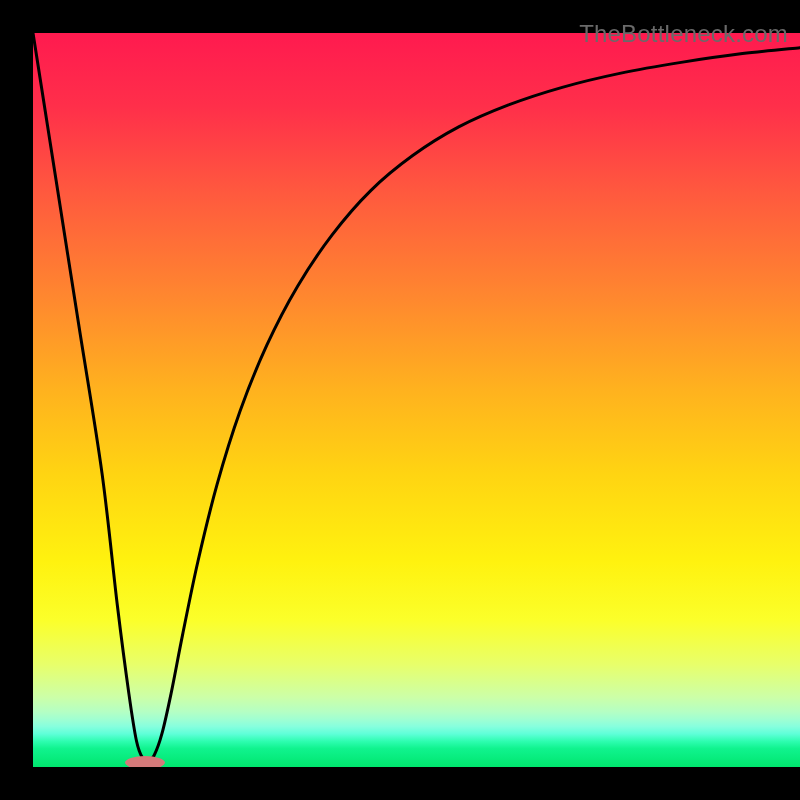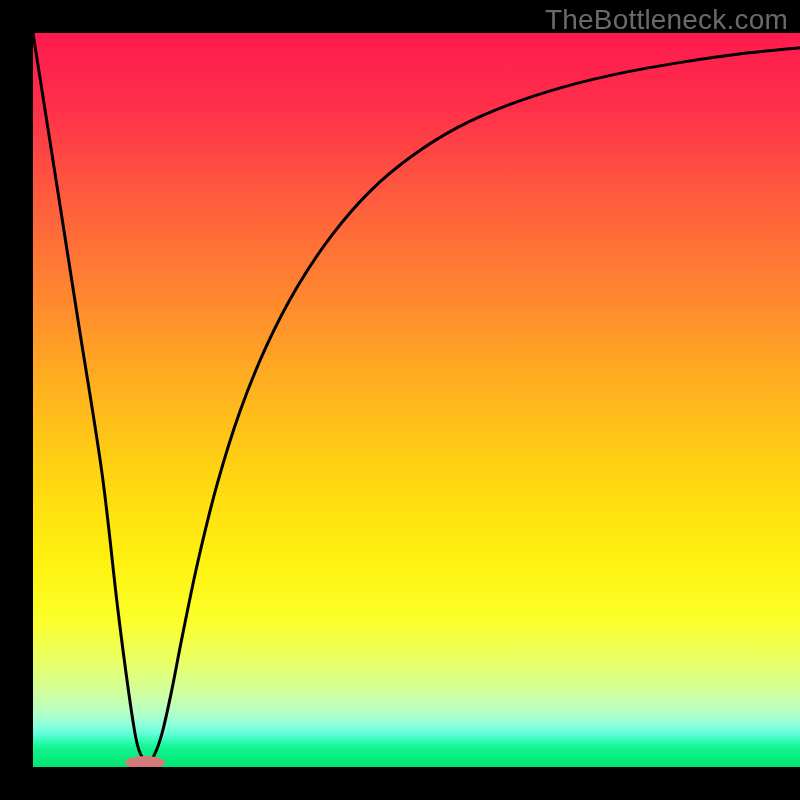--- a/index.html
+++ b/index.html
@@ -12,23 +12,23 @@
     font-family: Arial, Helvetica, sans-serif;
   }
   .frame {
     position: relative;
     width: 800px;
     height: 800px;
     background: #000;
   }
   .watermark {
     position: absolute;
-    top: 4px;
+    top: 20px;
     right: 12px;
-    font-size: 28px;
+    font-size: 24px;
     color: #6a6a6a;
     font-weight: 400;
     letter-spacing: 0.2px;
     z-index: 10;
   }
   svg {
     display: block;
   }
 </style>
 </head>

